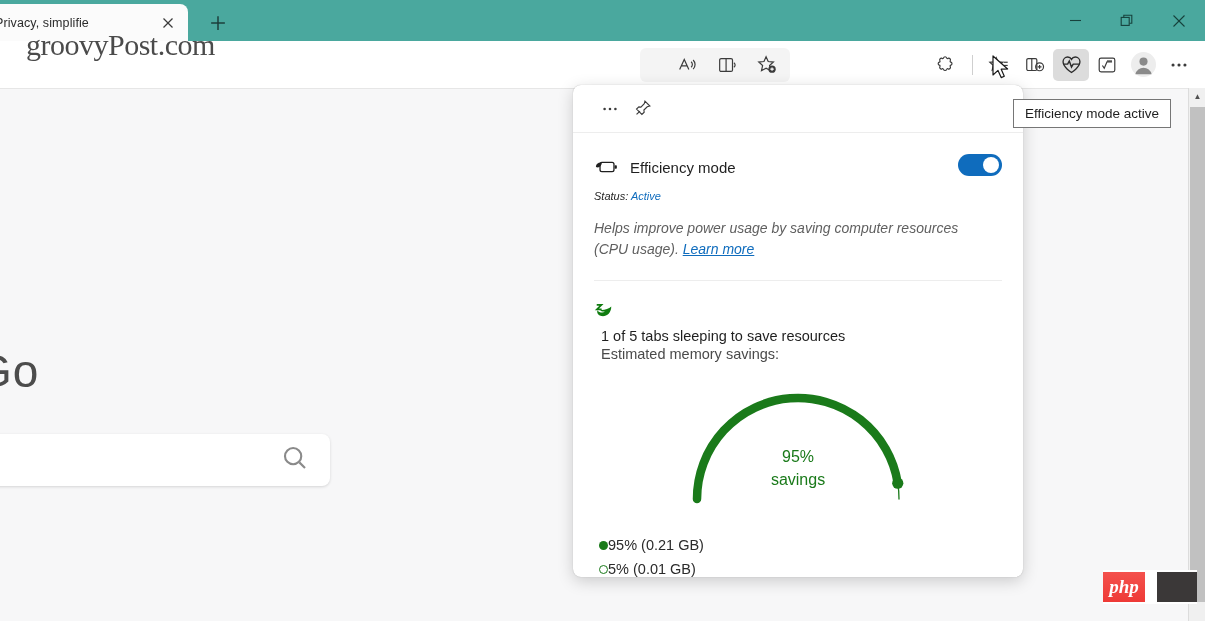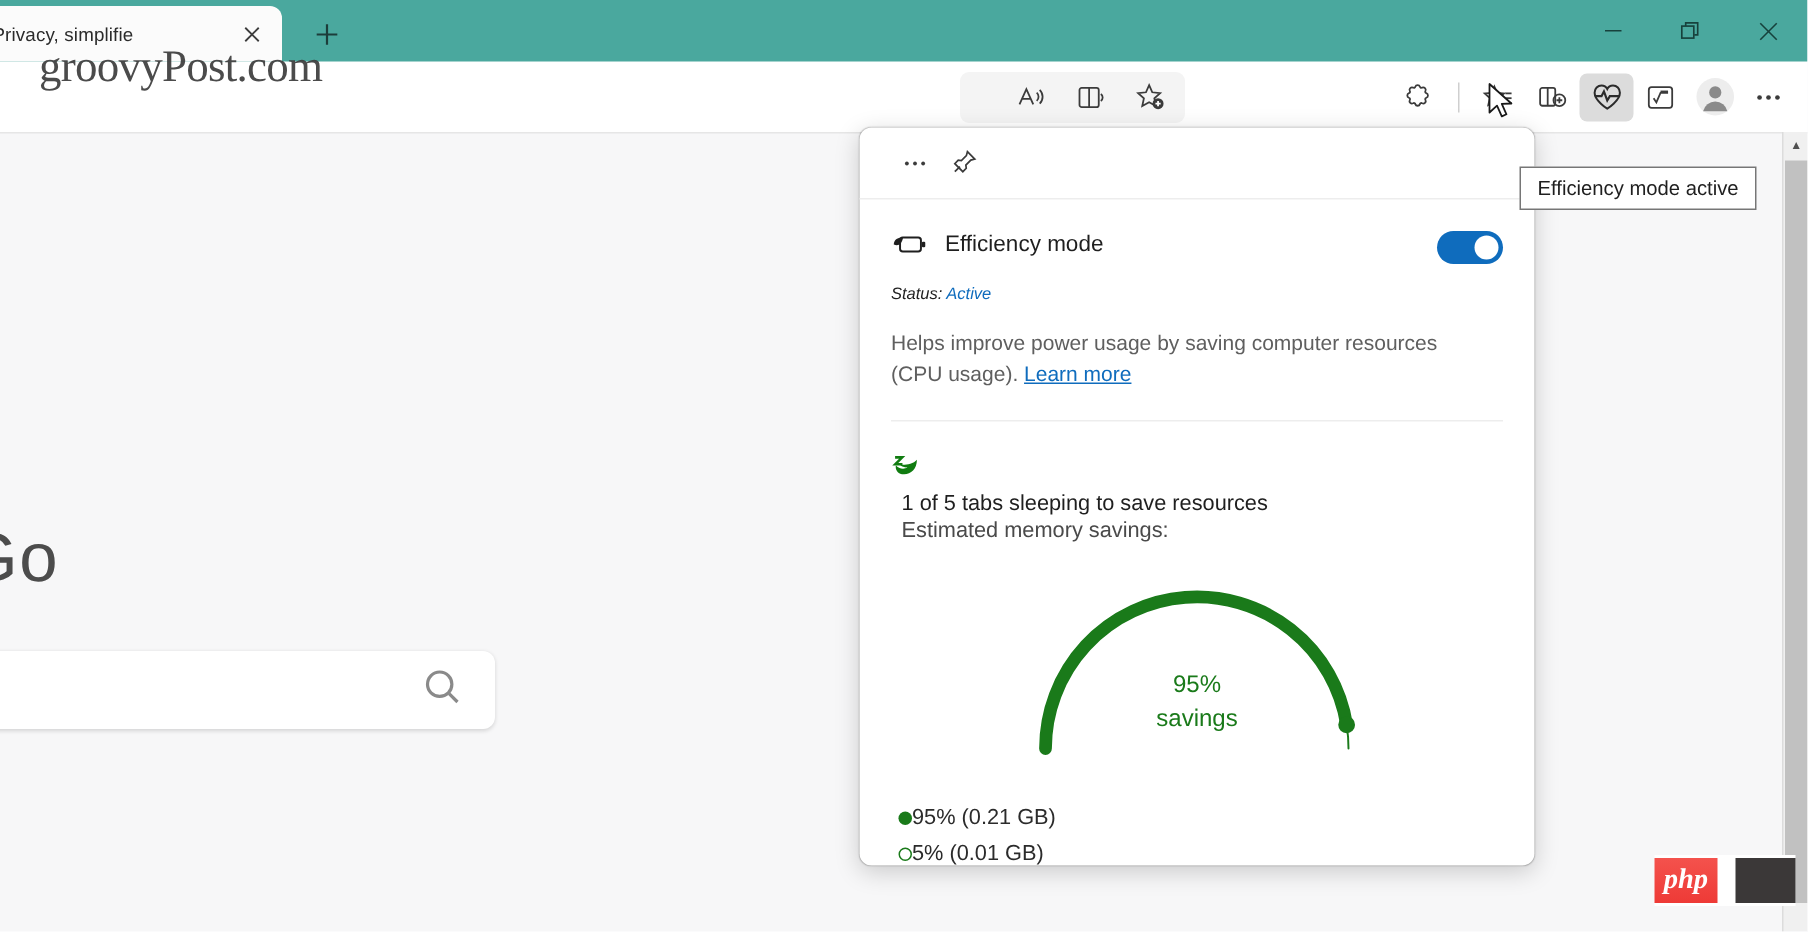--- a/index.html
+++ b/index.html
@@ -117,41 +117,42 @@
   .panel-title {
     flex: 1; font-size: 17px; color: #1f1f1f; font-weight: 400;
   }
   .panel-icon-btn {
     width: 32px; height: 32px; border-radius: 4px;
     display: flex; align-items: center; justify-content: center; color: #333;
   }
   .panel-body { padding: 0 21px; }
 
   .eff-row {
-    display: flex; align-items: flex-start; padding-top: 21px;
+    display: flex; align-items: flex-end; padding-top: 21px;
   }
   .eff-icon { width: 26px; flex: 0 0 26px; display: flex; align-items: center; }
   .eff-label {
     flex: 1; font-size: 15px; color: #1f1f1f; padding-left: 10px;
   }
   .toggle {
     width: 44px; height: 22px; border-radius: 11px; background: #0f6cbd;
     position: relative; flex: 0 0 44px;
   }
   .toggle-knob {
     position: absolute; right: 3px; top: 3px; width: 16px; height: 16px;
     border-radius: 50%; background: #ffffff;
   }
   .status-row {
     font-size: 11px; color: #1f1f1f; padding-top: 14px; font-style: italic;
   }
   .status-val { color: #0f6cbd; }
   .helper {
     font-size: 14px; color: #5f5f5f; line-height: 21px; padding-top: 16px;
     width: 400px;
+    font-style: italic;
   }
   .link { color: #0f6cbd; text-decoration: underline; }
   .divider { height: 1px; background: #ededed; margin: 20px 0 0 0; }
 
   .tabs-row {
     display: flex; align-items: flex-start; padding-top: 20px; flex-direction: column;
   }
   .leaf-wrap { width: 26px; flex: 0 0 26px; padding-top: 1px; }
   .tabs-text { padding-left: 7px; }
   .tabs-title { font-size: 14.5px; color: #1f1f1f; }
@@ -179,21 +180,21 @@
     flex: 0 0 9px; margin-left: 5px; box-sizing: border-box;
   }
   .legend-label { flex: 1; padding-left: 14px; }
   .legend-value { color: #2b2b2b; }
 
   
   .tooltip {
     position: absolute; left: 1013px; top: 99px; height: 29px;
     background: #ffffff; border: 1px solid #767676;
     display: flex; align-items: center; padding: 0 11px;
-    font-size: 13.5px; color: #1f1f1f; white-space: nowrap; margin-top: 12px;
+    font-size: 13.5px; color: #1f1f1f; white-space: nowrap;
   }
 
   
   .cursor { position: absolute; left: 992px; top: 55px; }
 
   
   .php-badge {
     position: absolute; left: 1103px; top: 570px; width: 94px; height: 34px;
     background: #ffffff; display: flex; align-items: center; gap: 12px;
   }

